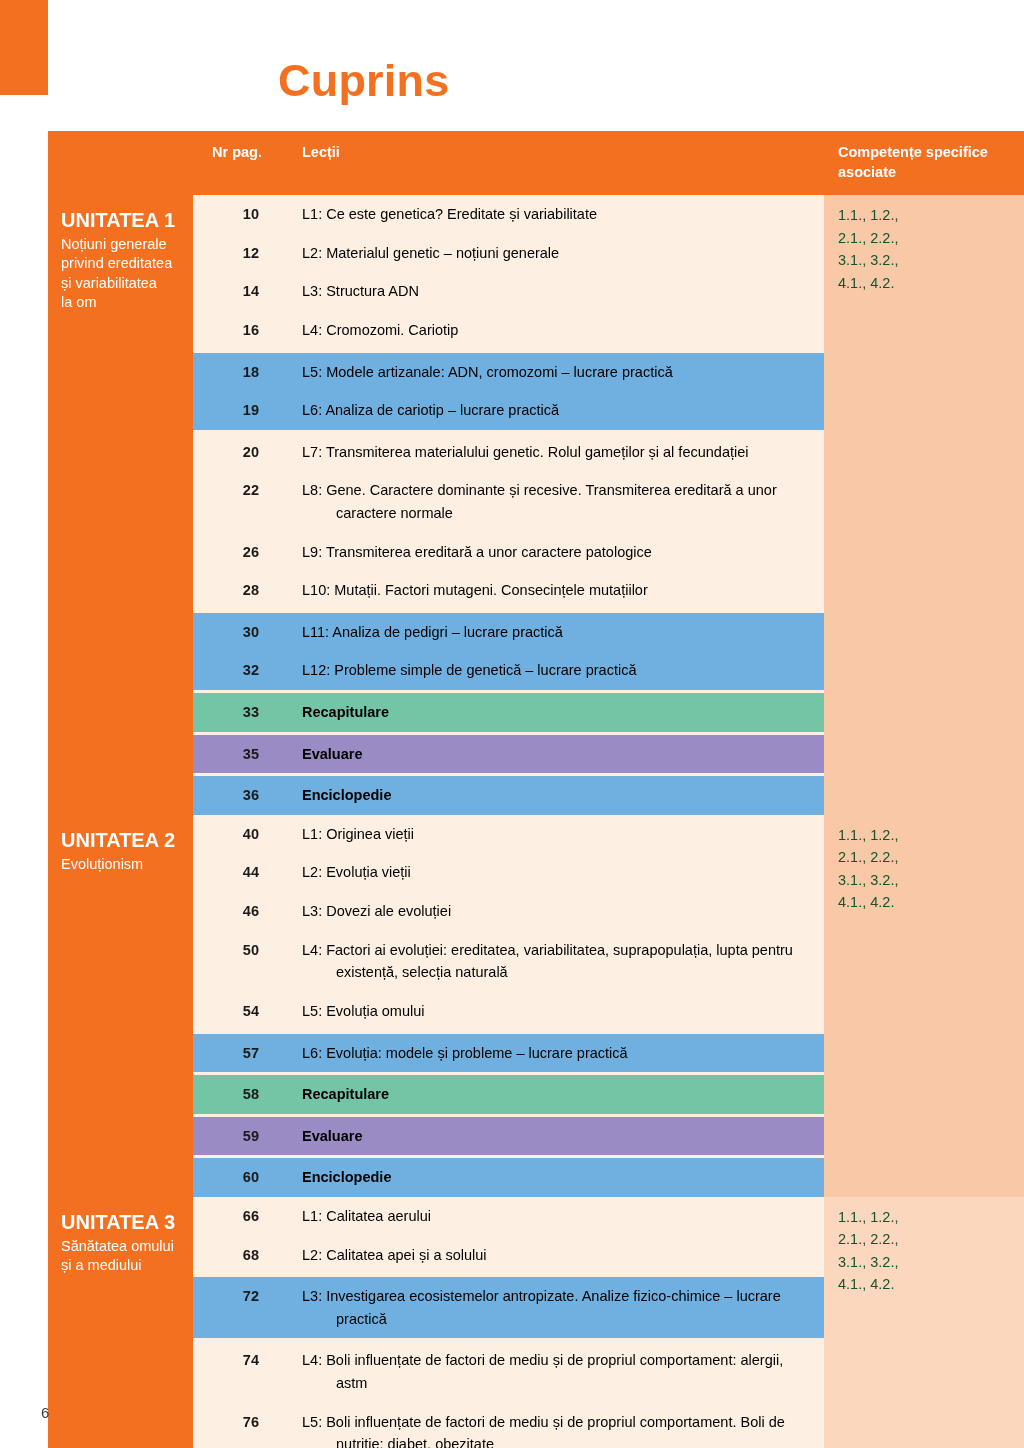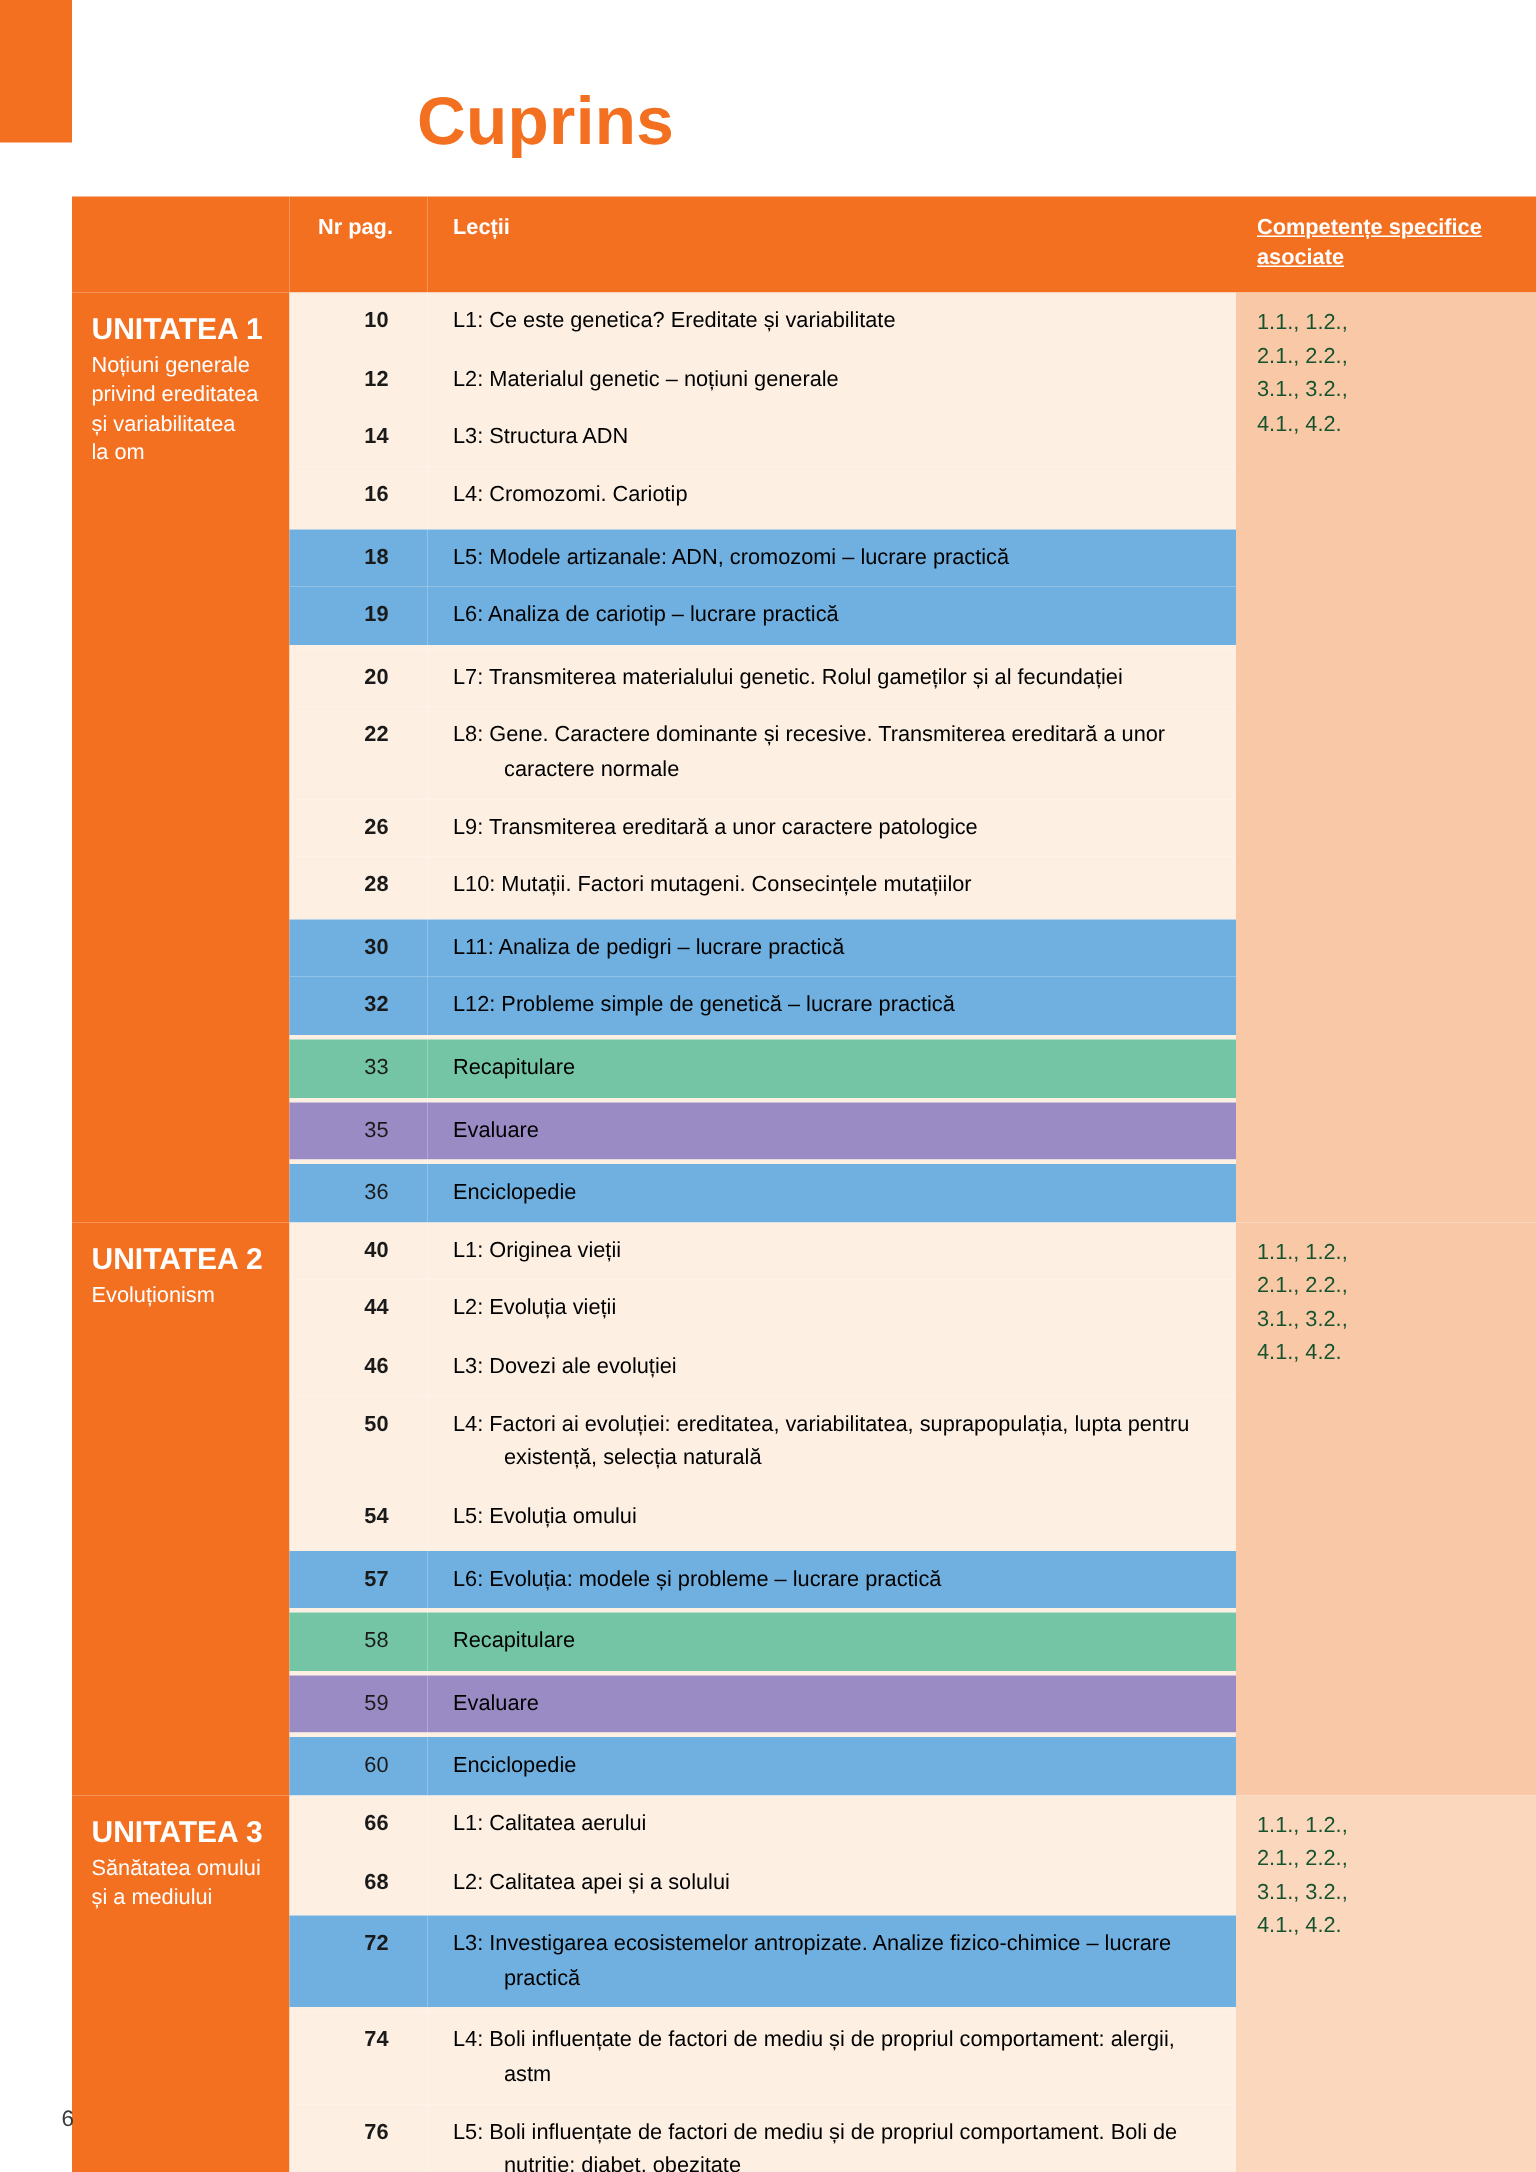--- a/index.html
+++ b/index.html
@@ -56,21 +56,21 @@
     background: #F37021;
     color: #ffffff;
     font-weight: bold;
     font-size: 14.5px;
     vertical-align: top;
     padding: 12px 0 13px 0;
     line-height: 1.35;
   }
   .hdr .h-pag   { padding-left: 19px; }
   .hdr .h-les   { padding-left: 17px; }
-  .hdr .h-comp  { padding-left: 14px; padding-right: 7px; text-decoration: underline; }
+  .hdr .h-comp  { padding-left: 14px; padding-right: 7px; }
 
   
   td.unit-cell {
     background: #F37021;
     color: #ffffff;
     vertical-align: top;
     padding: 12px 12px 12px 13px;
     line-height: 1.34;
   }
   .unit-title {
@@ -116,21 +116,21 @@
     line-height: 1.55;
     white-space: pre-line;
   }
 
   
   .tint-cream  td.pag, .tint-cream  td.les { background: #FDF0E3; }
   .tint-blue   td.pag, .tint-blue   td.les { background: #6FB0E0; }
   .tint-green  td.pag, .tint-green  td.les { background: #74C5A6; }
   .tint-purple td.pag, .tint-purple td.les { background: #9B8BC4; }
 
-  .bold-row td.pag, .bold-row td.les { font-weight: normal; }
+  .bold-row td.pag, .bold-row td.les { font-weight: bold; }
 
   .comp-a { background: #F9C9A7; }
   .comp-b { background: #FBD7BD; }
 
   
   tr.gap td { height: 3px; padding: 0; font-size: 0; line-height: 0; }
   tr.gap td.pag, tr.gap td.les { background: #FDF0E3; }
 
   
   .folio {

